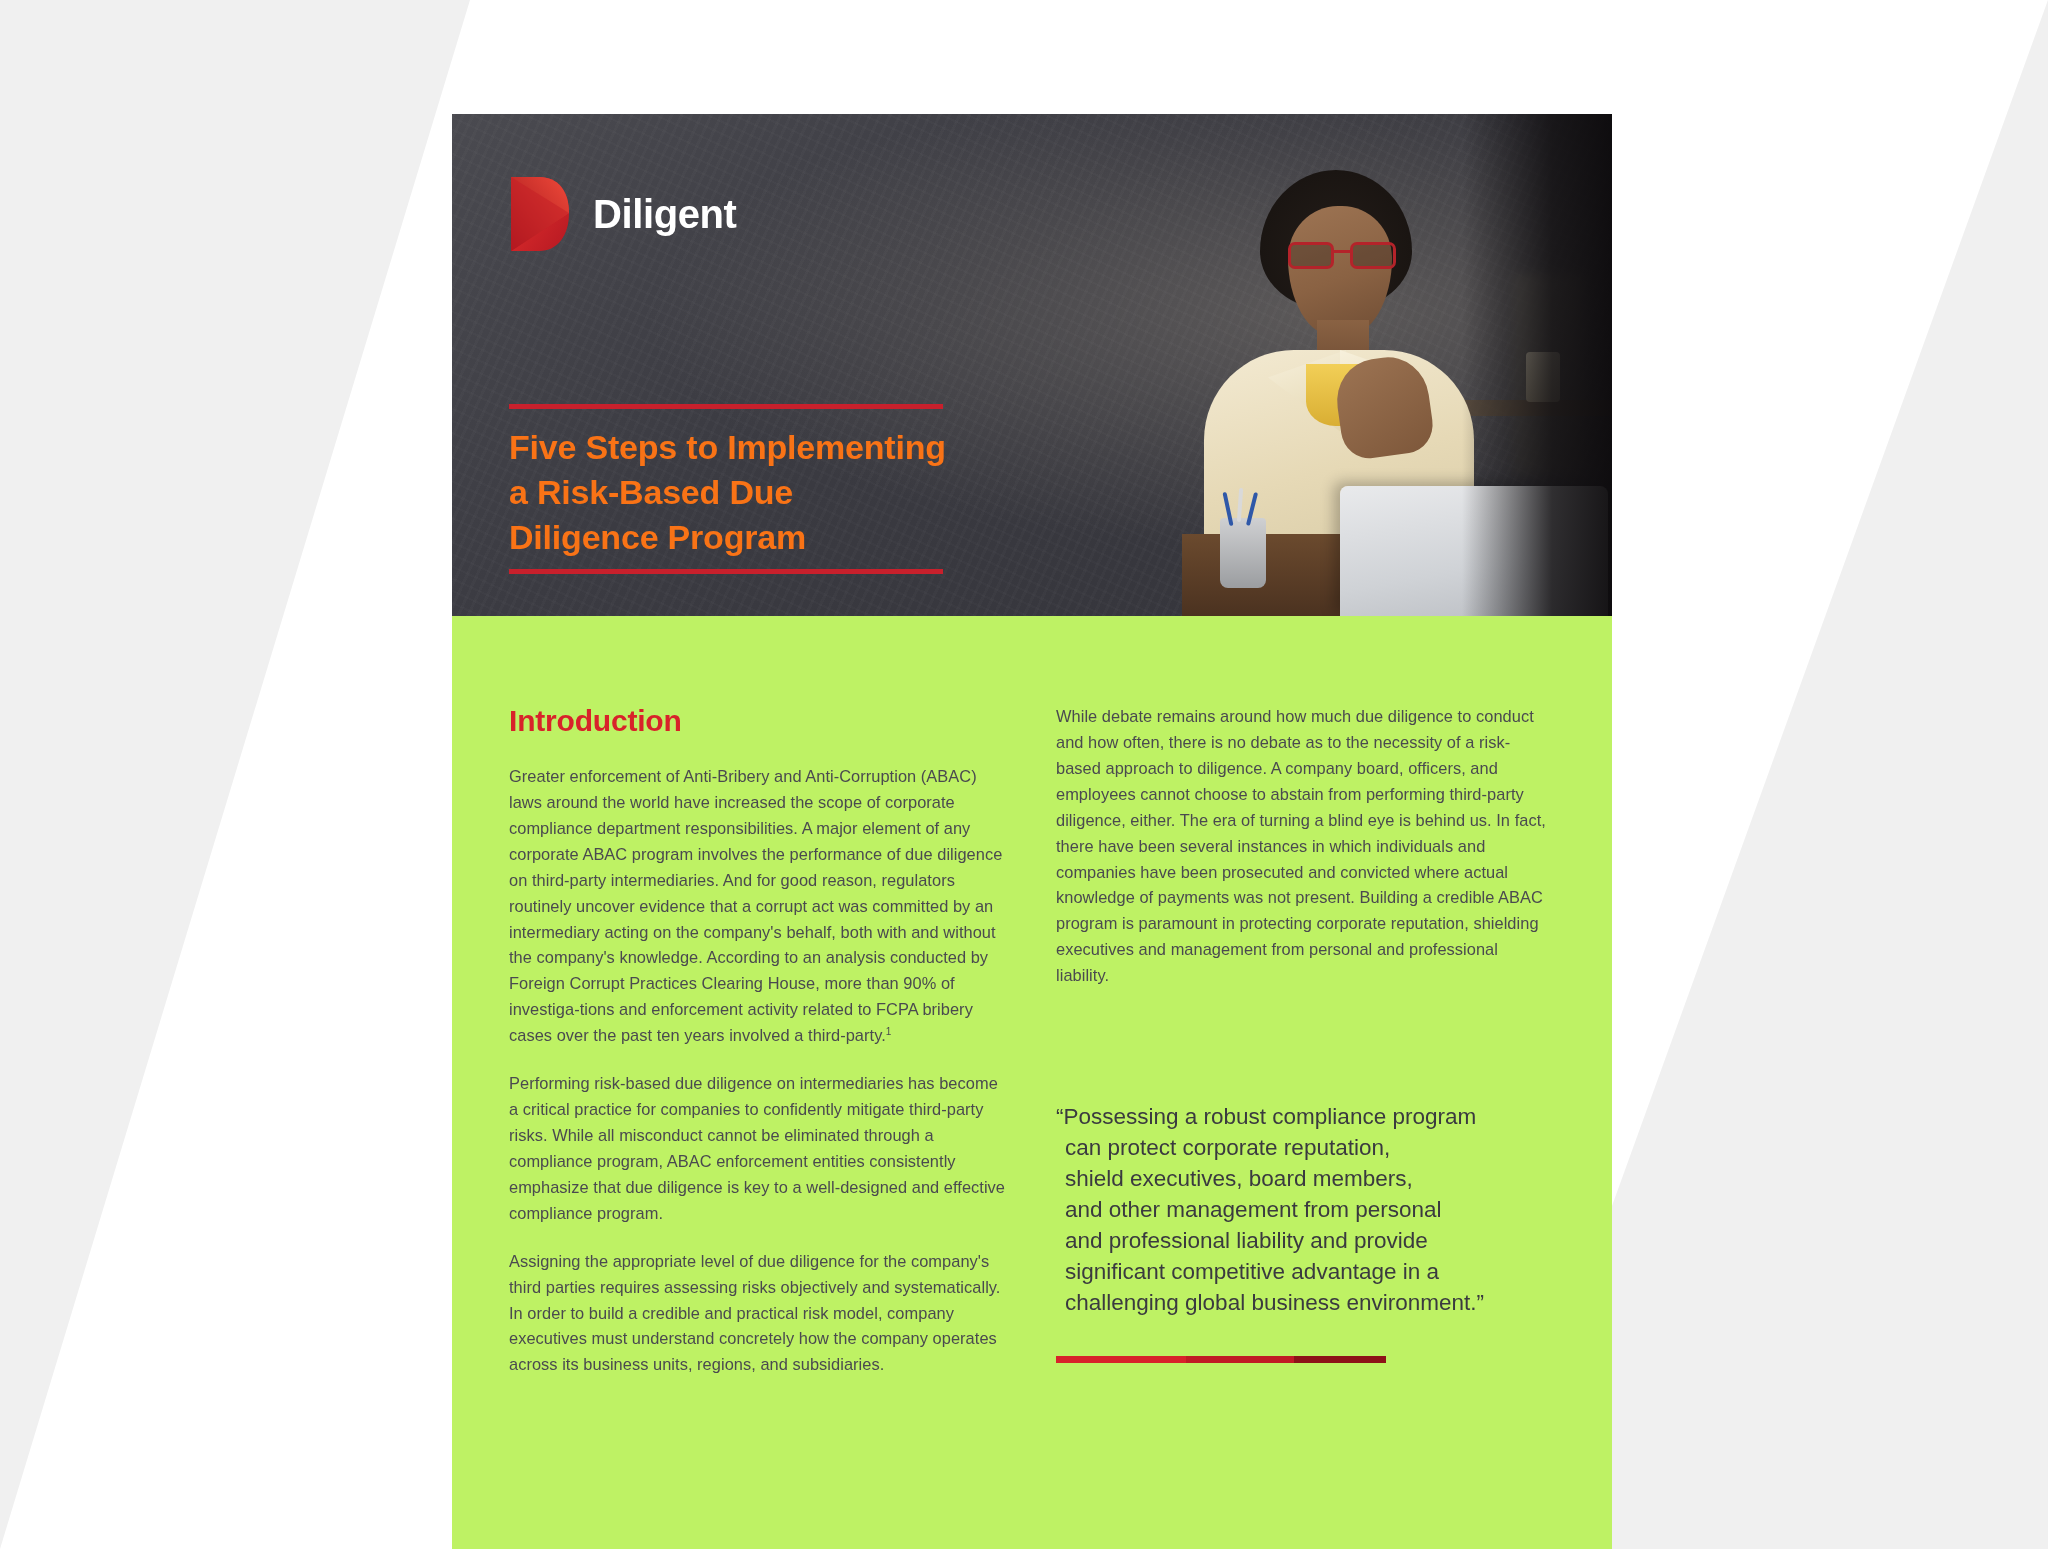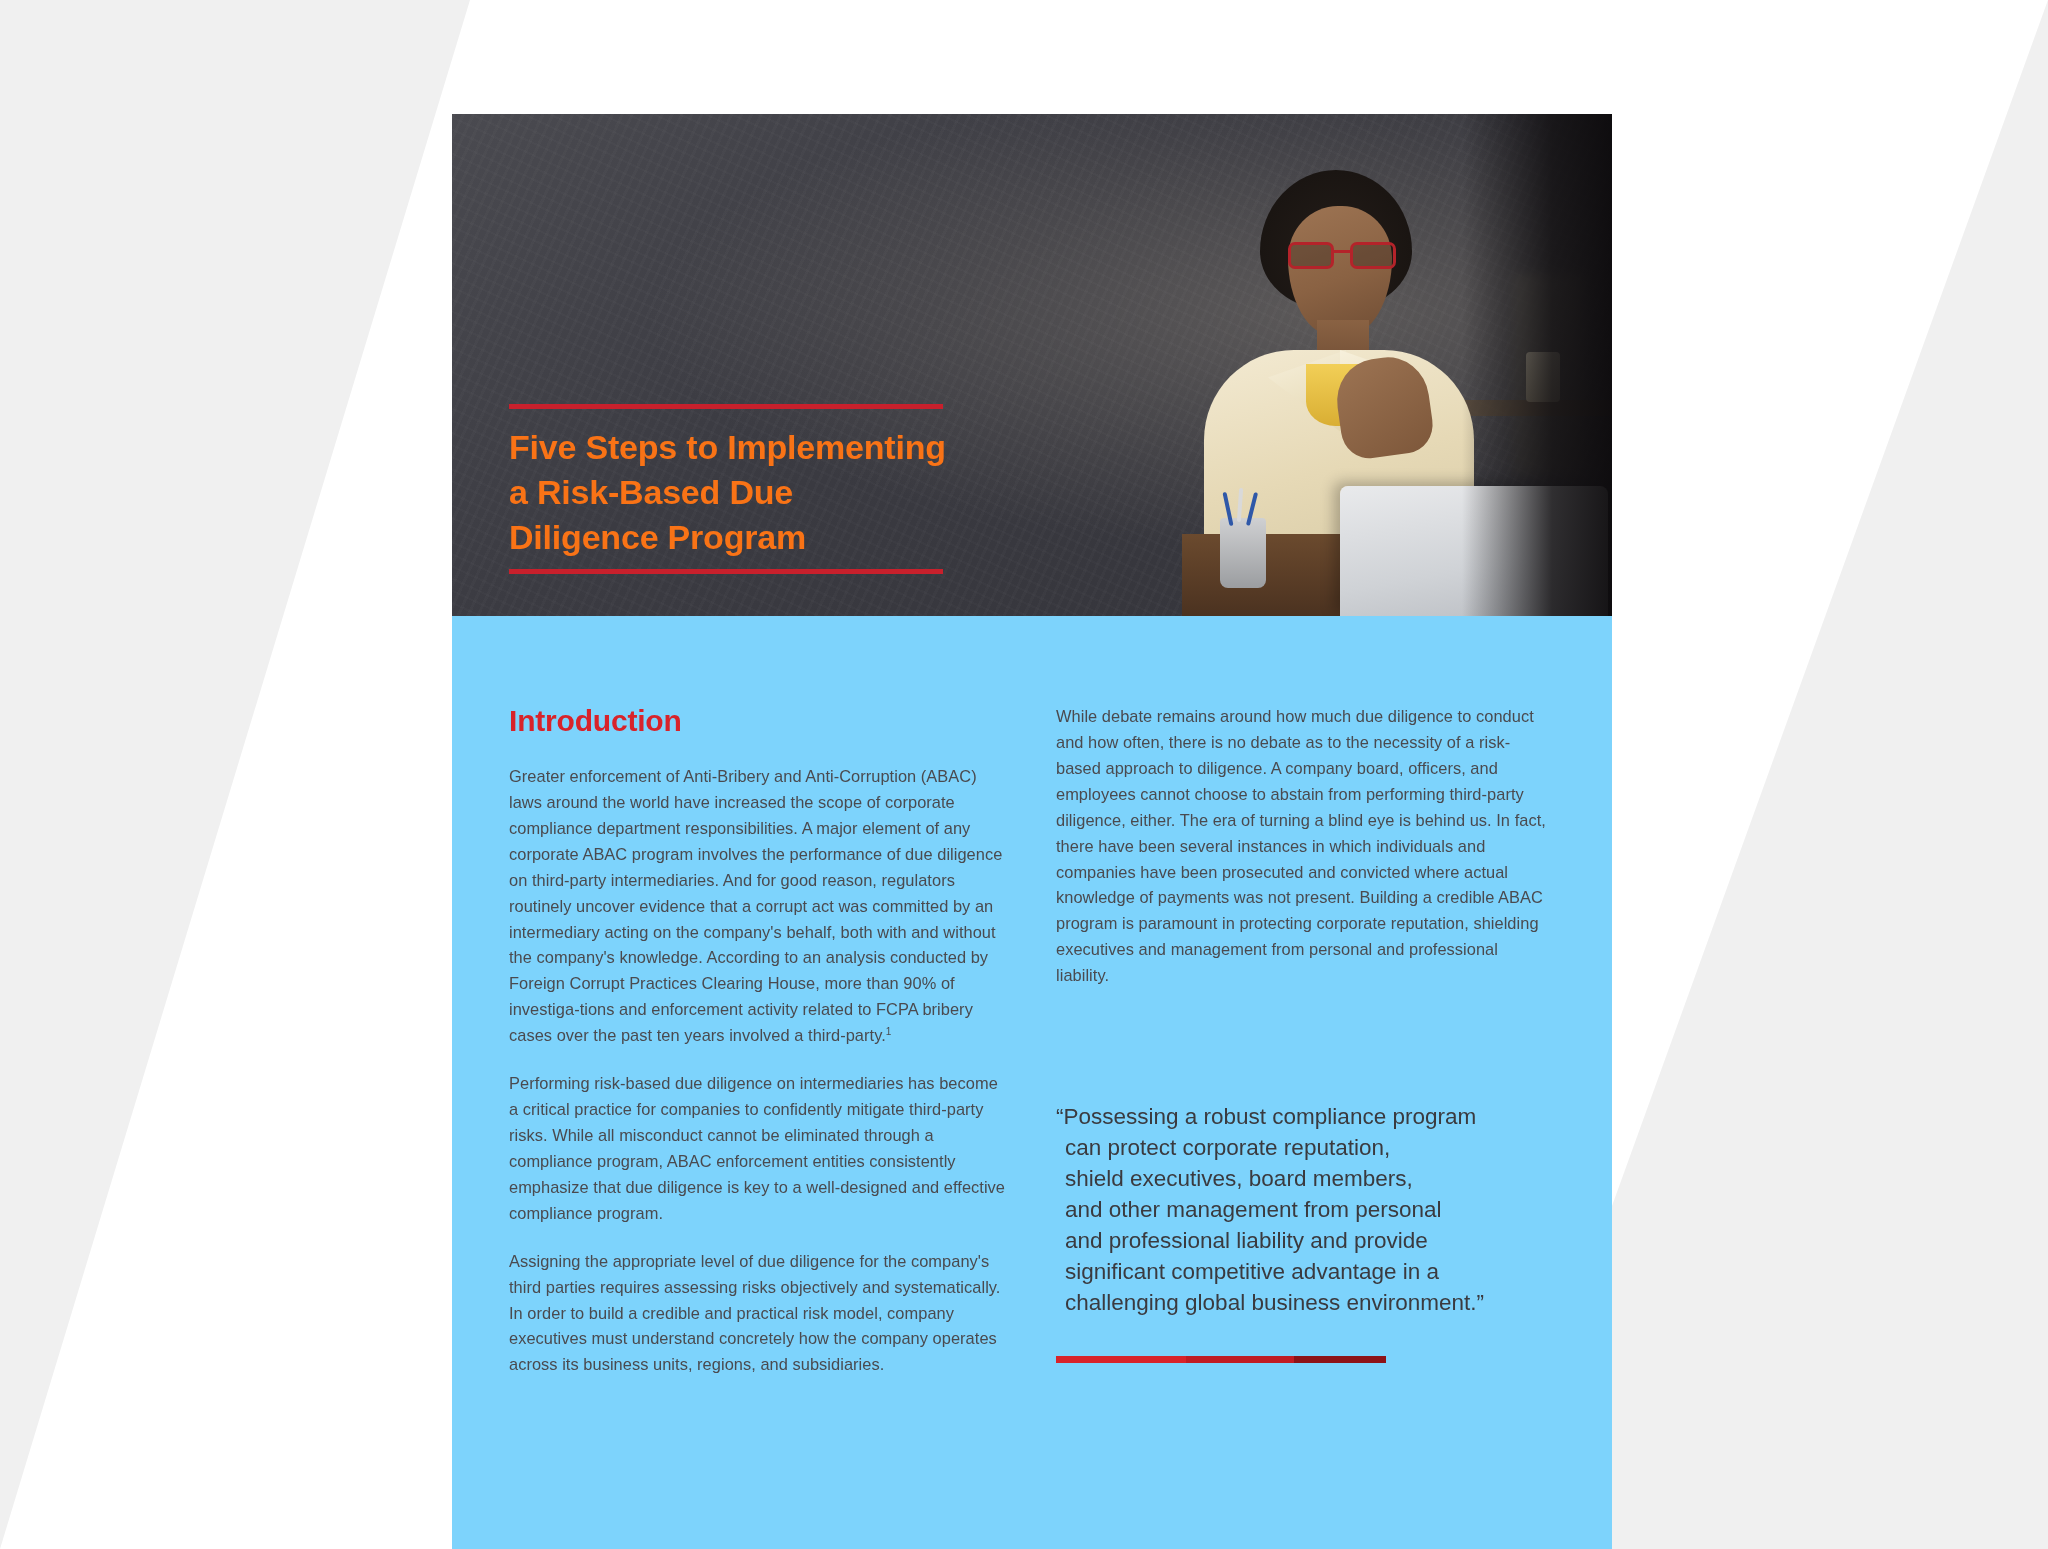--- a/index.html
+++ b/index.html
@@ -253,21 +253,21 @@
     white-space: pre-line;
   }
 
   
   .body {
     position: absolute;
     left: 0;
     top: 502px;
     width: 1160px;
     height: 933px;
-    background: #7dd3fc;
+    background: #bef264;
     padding: 0;
   }
   .cols {
     position: absolute;
     left: 57px;
     top: 88px;
     width: 1046px;
     display: flex;
     gap: 48px;
   }
@@ -343,20 +343,40 @@
       <div class="person-hands"></div>
       <div class="desk"></div>
       <div class="pen-cup"></div>
       <div class="pen p1"></div>
       <div class="pen p2"></div>
       <div class="pen p3"></div>
       <div class="laptop"></div>
       <div class="photo-dark-edge"></div>
     </div>
 
+    <div class="logo-wrap">
+      <span class="logo-mark">
+        <svg width="62" height="78" viewBox="0 0 62 78" aria-hidden="true">
+          <defs>
+            <linearGradient id="g1" x1="0" y1="0" x2="1" y2="1">
+              <stop offset="0%" stop-color="#e8332f"></stop>
+              <stop offset="100%" stop-color="#b51822"></stop>
+            </linearGradient>
+            <linearGradient id="g2" x1="1" y1="0" x2="0" y2="1">
+              <stop offset="0%" stop-color="#f04a3a"></stop>
+              <stop offset="100%" stop-color="#9d1119"></stop>
+            </linearGradient>
+          </defs>
+          <path d="M2 2 H30 C49 2 60 16 60 38 C60 60 49 76 30 76 H2 Z" fill="url(#g1)"></path>
+          <path d="M2 2 H30 C49 2 60 16 60 38 L2 76 Z" fill="url(#g2)"></path>
+          <path d="M2 2 L60 38 L2 76 Z" fill="#c41f27" opacity="0.55"></path>
+        </svg>
+      </span>
+      <span class="logo-text">Diligent</span>
+    </div>
 
     <div class="rule rule-top"></div>
     <div class="hero-title">Five Steps to Implementing
 a Risk-Based Due
 Diligence Program</div>
     <div class="rule rule-bot"></div>
   </div>
 
   <div class="body">
     <div class="cols">

